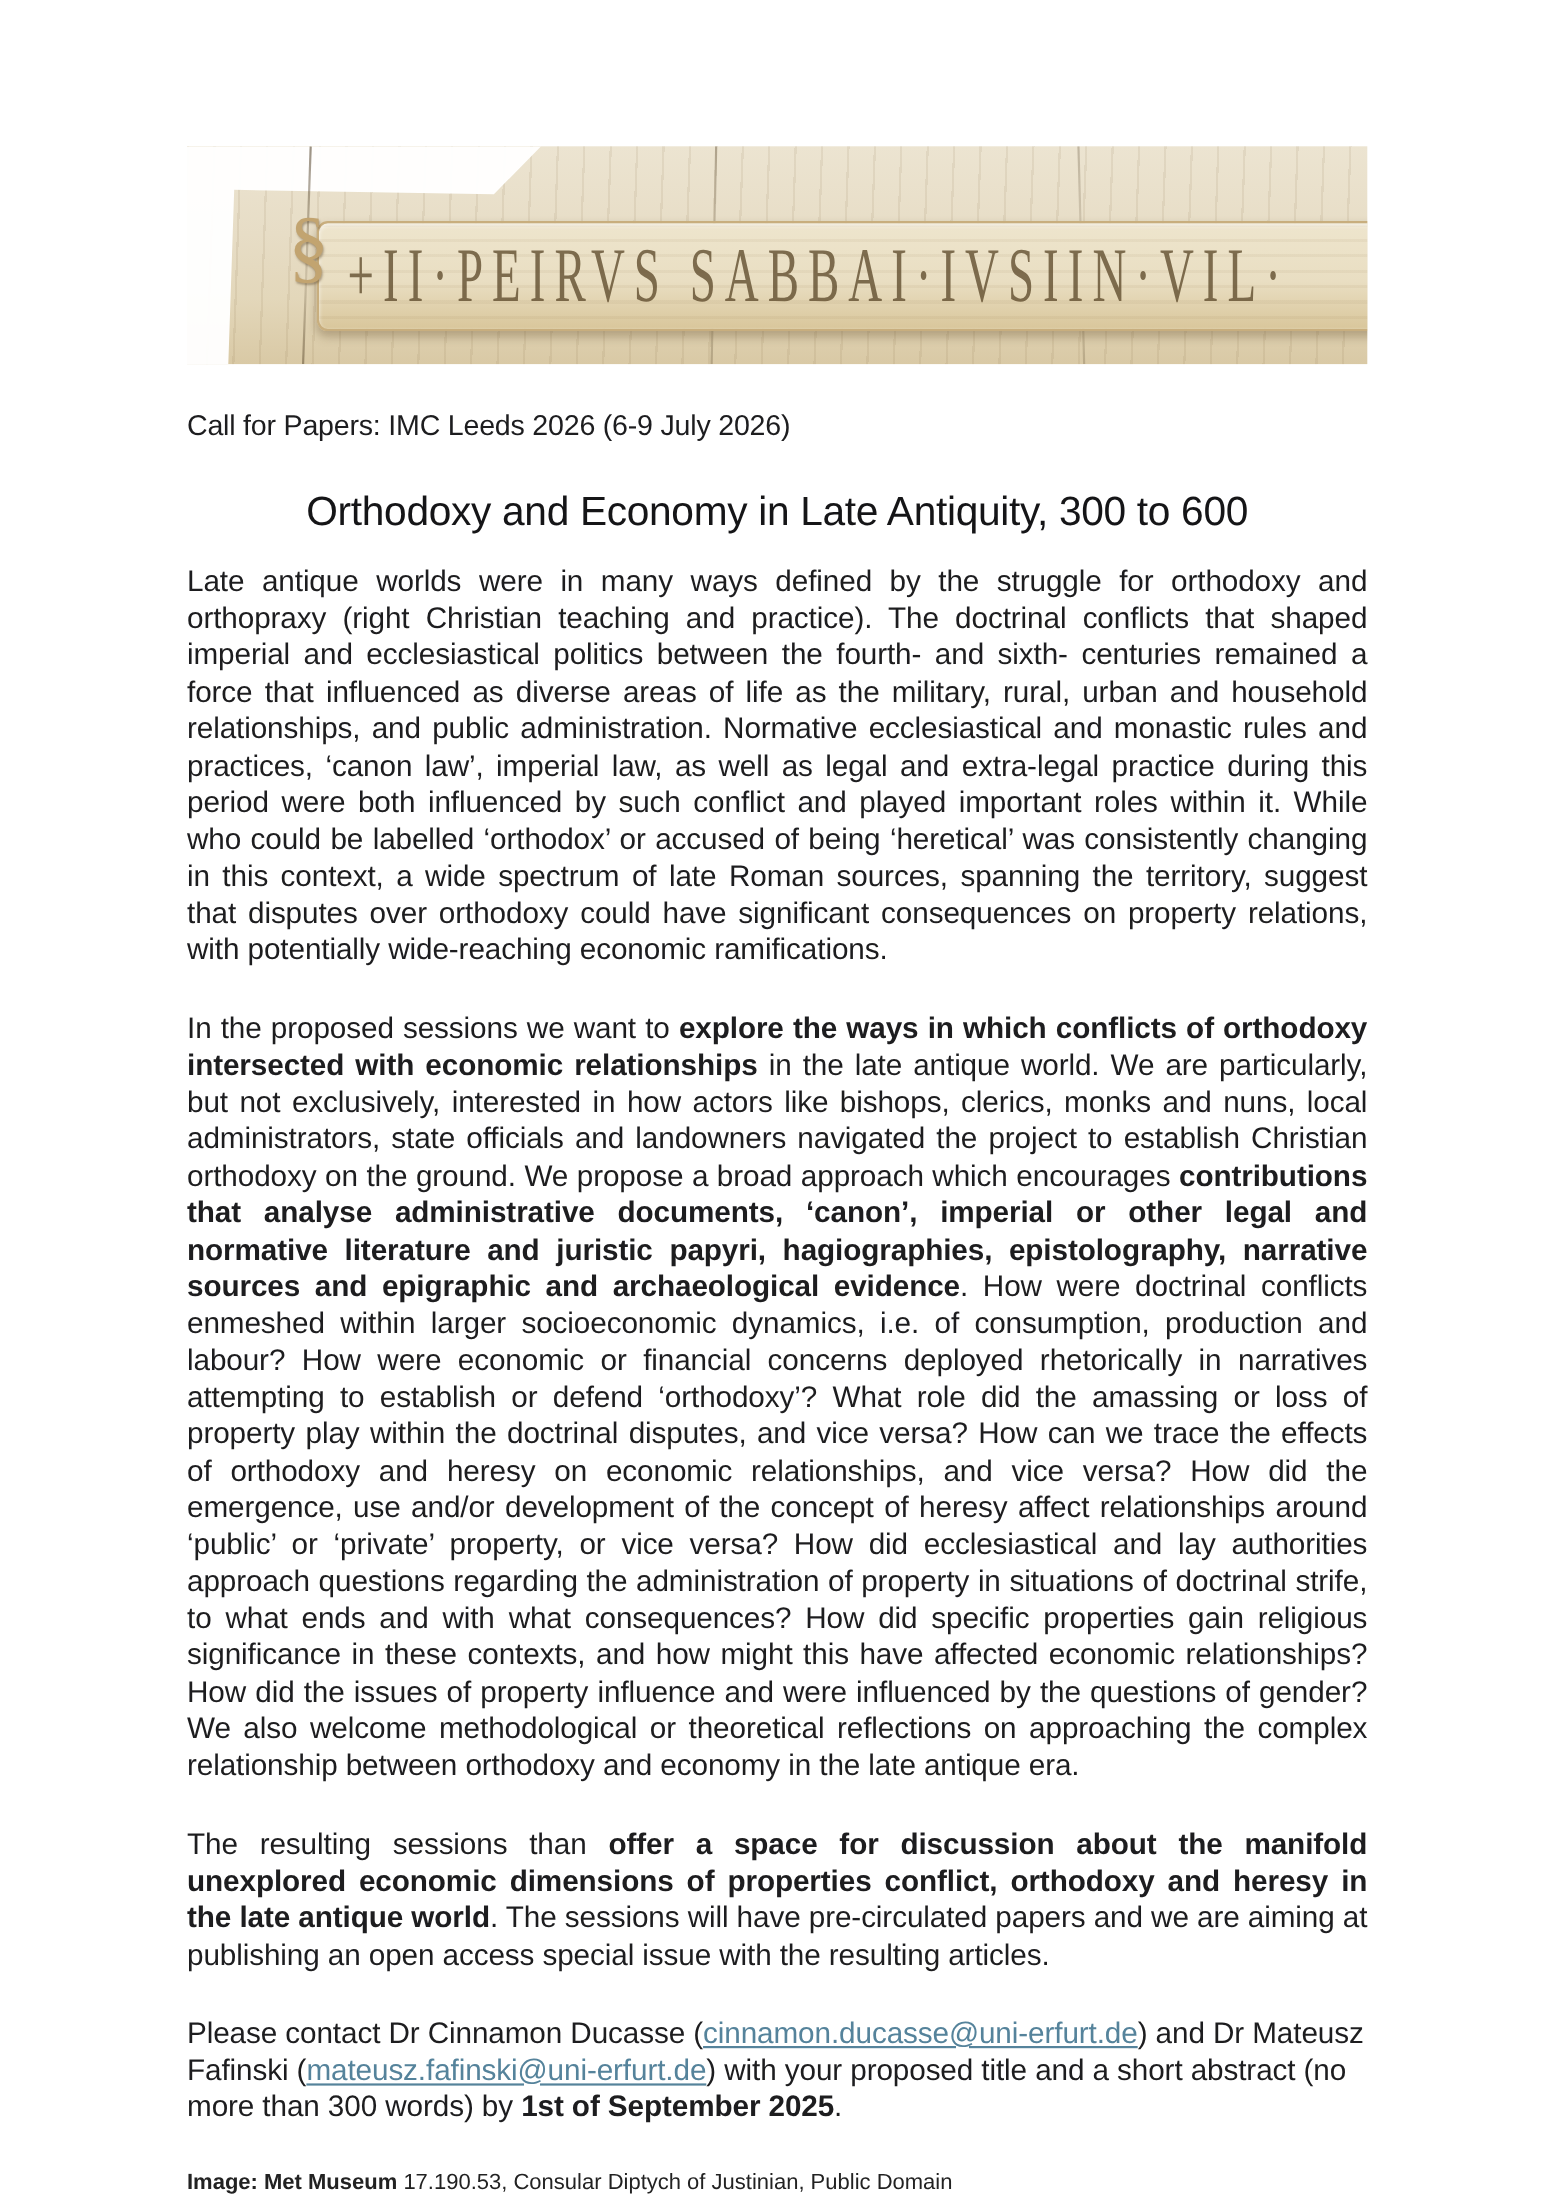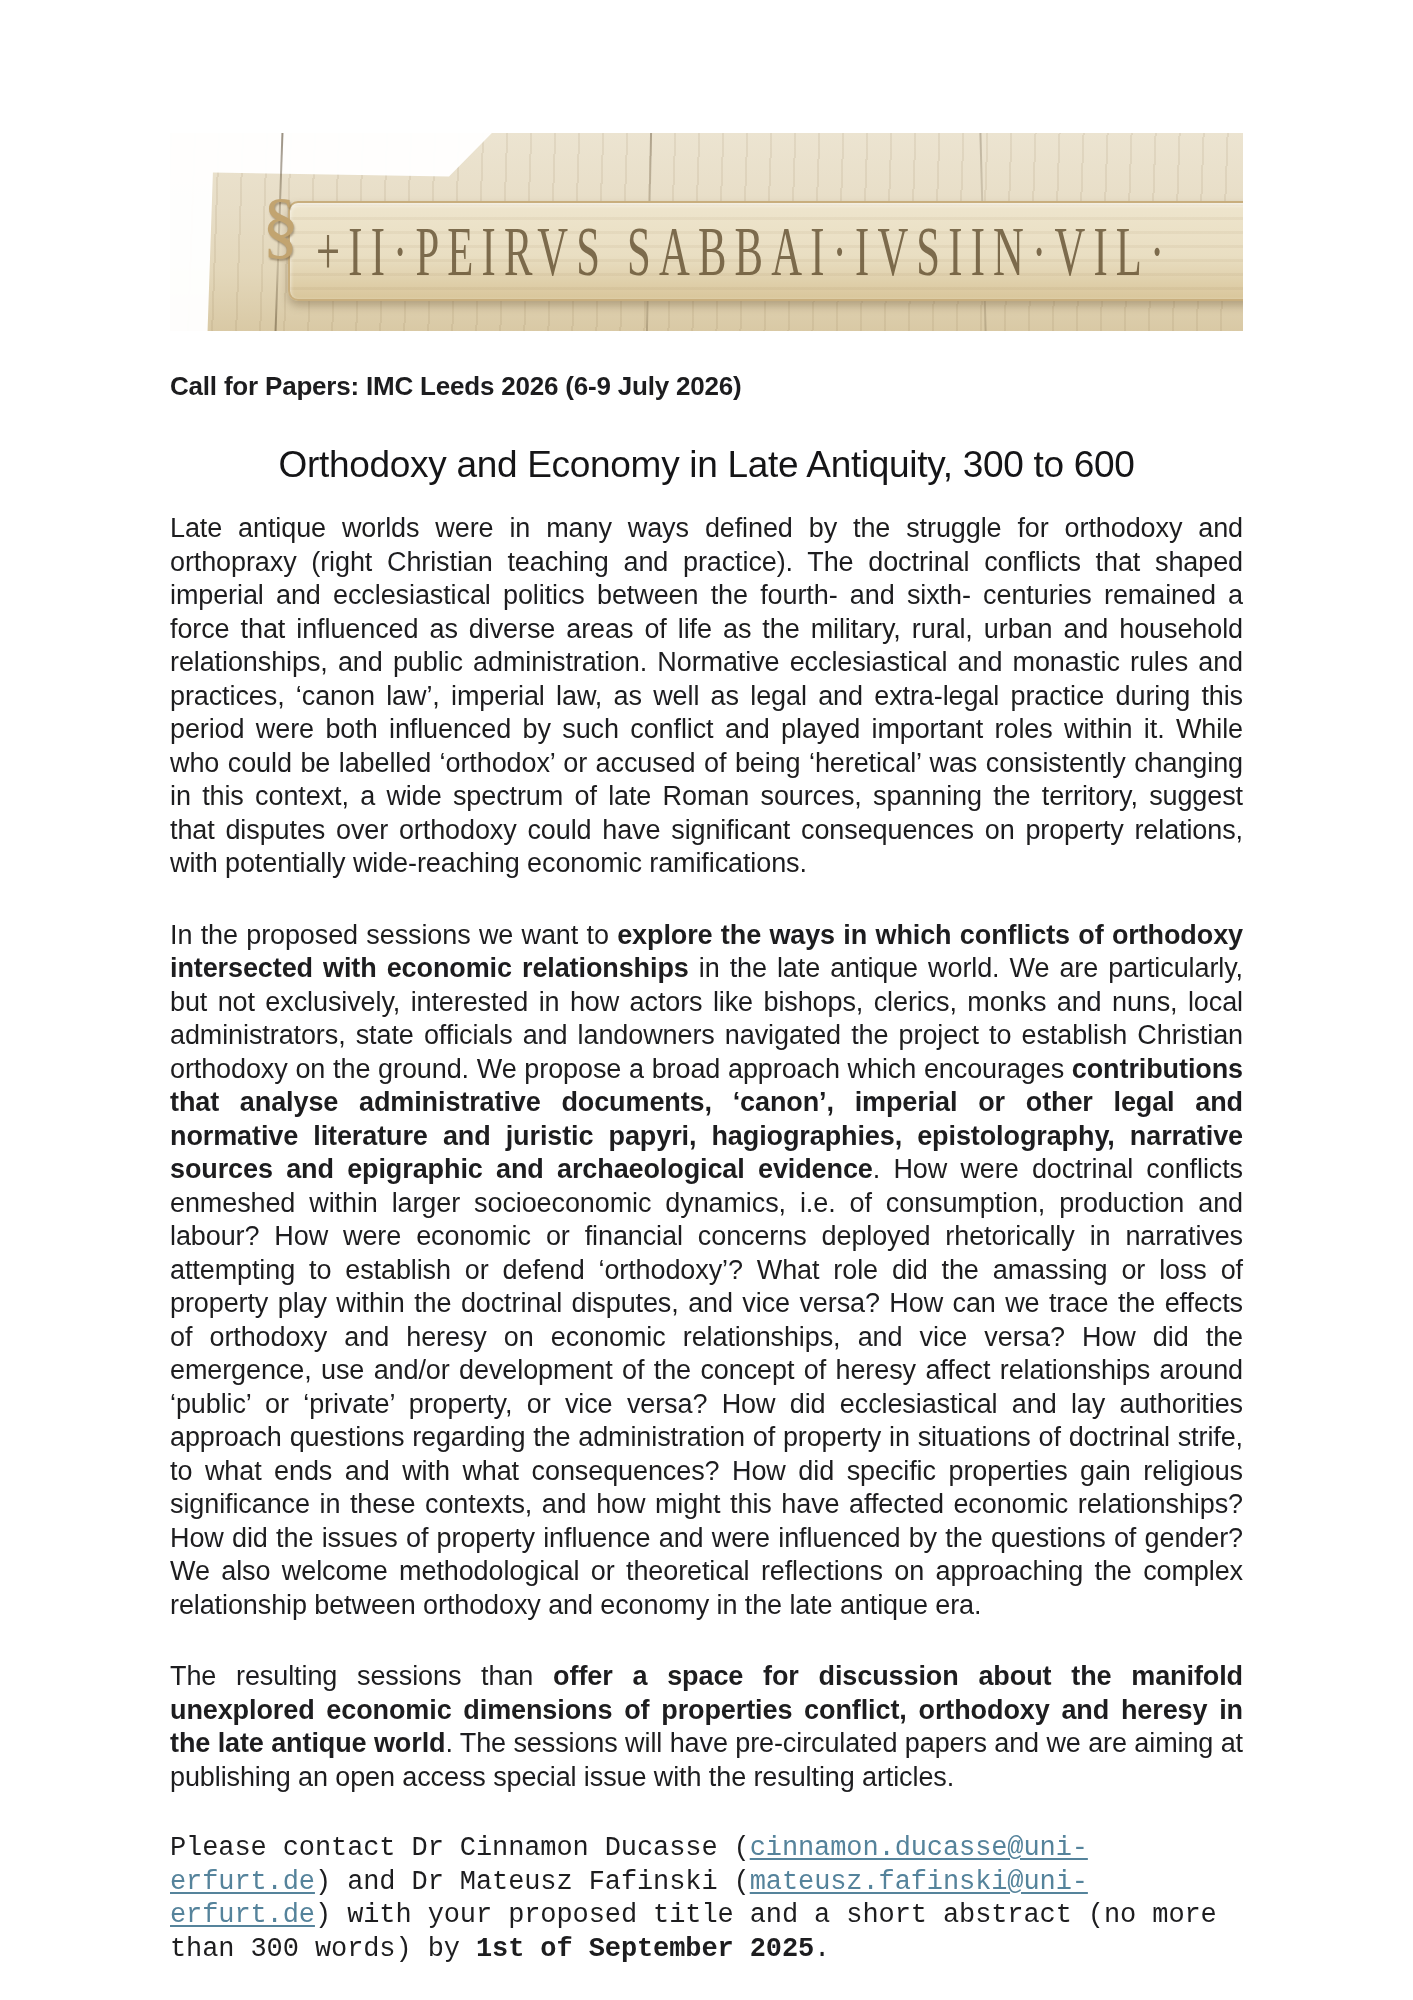--- a/index.html
+++ b/index.html
@@ -70,39 +70,39 @@
     font-family: "Liberation Serif", serif;
     font-size: 74px; line-height: 1;
     color: #c2a470;
     text-shadow: 1px 2px 2px rgba(96,74,40,0.45);
   }
 
   
   .kicker {
     margin: 40px 0 0 0;
     font-size: 26px;
-    font-weight: 700;
+    font-weight: 400;
     letter-spacing: -0.2px;
   }
   h1.title {
     margin: 42px 0 26px 0;
     font-size: 37px;
     font-weight: 400;
     text-align: center;
     letter-spacing: -0.3px;
     color: #151517;
   }
   p.body {
     font-size: 27px;
     line-height: 33.5px;
     letter-spacing: -0.1px;
     margin: 0 0 38px 0;
     text-align: justify;
   }
-  p.body.left { text-align: left; font-family: Liberation Mono, monospace; }
+  p.body.left { text-align: left; }
   .b { font-weight: 700; }
   a.email-link {
     color: #55839b;
     text-decoration: underline;
     text-underline-offset: 3px;
     cursor: pointer;
   }
   p.credit {
     margin: 0 0 0 0;
     font-size: 20px;

